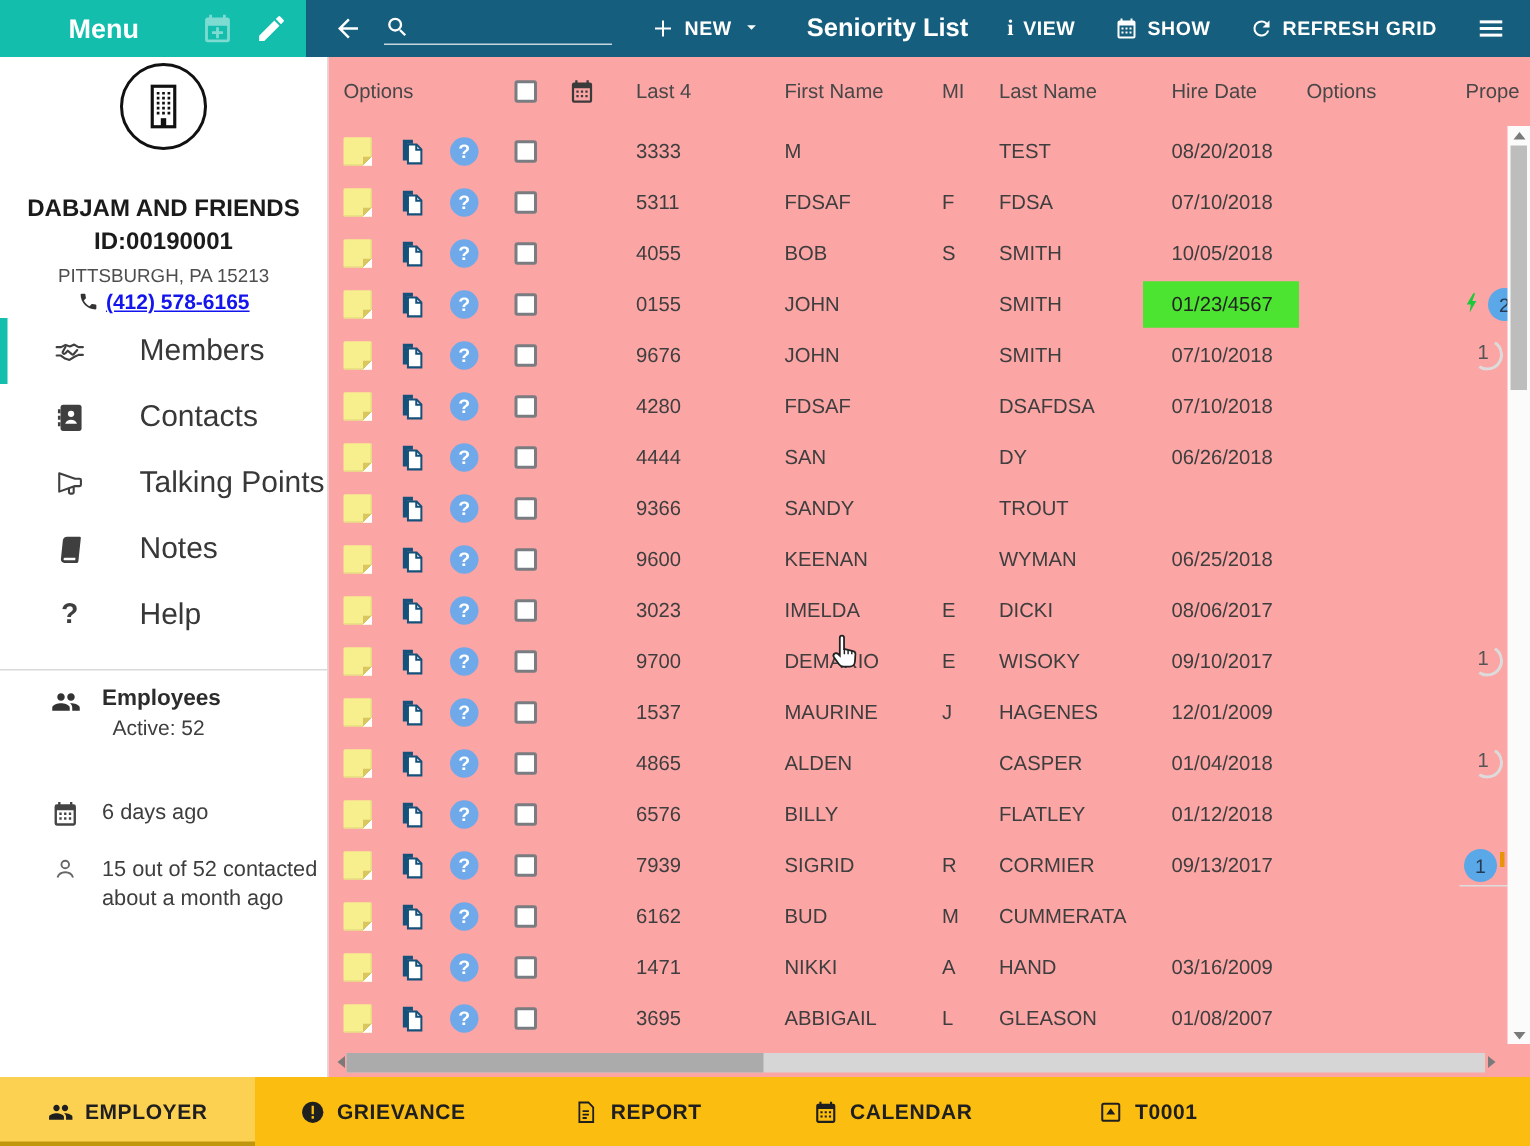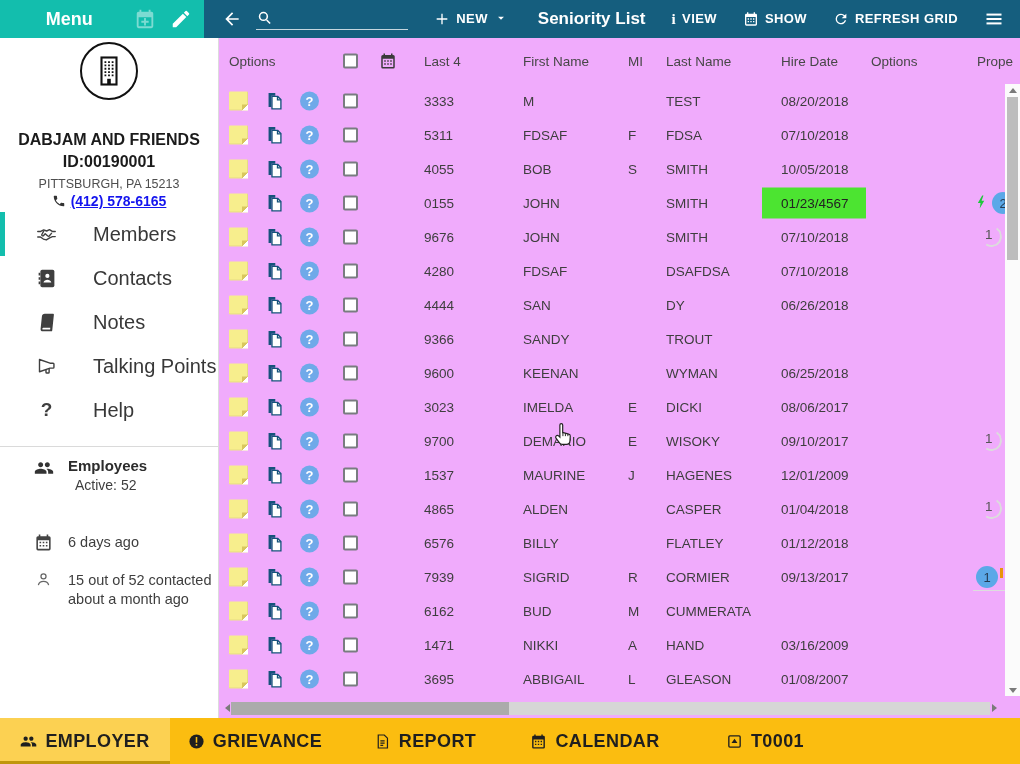--- a/index.html
+++ b/index.html
@@ -23,21 +23,21 @@
   .searchwrap{display:flex;align-items:flex-end;border-bottom:1px solid rgba(255,255,255,.75);width:152px;margin-left:14px;padding-bottom:3px;}
   .searchwrap input{background:transparent;border:0;outline:0;color:#fff;font-size:13px;width:120px;margin-left:6px;}
   .tb-btn{display:flex;align-items:flex-start;gap:6px;font-size:13px;font-weight:bold;letter-spacing:.4px;margin-left:26px;cursor:pointer;white-space:nowrap;}
   .tb-title{font-size:17px;font-weight:bold;margin-left:30px;white-space:nowrap;}
   .info-i{font-size:15px;font-weight:bold;font-family:"Liberation Serif",serif;}
   .burger{margin-left:26px;margin-right:6px;}
 
   
   .content{display:flex;height:680px;}
   .sidebar{width:219px;border-right:1px solid #DCDCDC;position:relative;background:#fff;}
-  .gridarea{flex:1;position:relative;background:#f0abfc;overflow:hidden;}
+  .gridarea{flex:1;position:relative;background:#fca5a5;overflow:hidden;}
 
   
   .logo{position:absolute;top:4px;left:50%;transform:translateX(-50%);width:58px;height:58px;border:2px solid #111;border-radius:50%;display:flex;align-items:center;justify-content:center;color:#111;}
   .logo svg{width:36px;height:36px;}
   .co-name{position:absolute;top:93px;width:100%;text-align:center;font-size:16px;font-weight:bold;color:#1b1b1b;}
   .co-id{position:absolute;top:115px;width:100%;text-align:center;font-size:16px;font-weight:bold;color:#1b1b1b;}
   .co-addr{position:absolute;top:139px;width:100%;text-align:center;font-size:12.5px;color:#4E4E4E;}
   .co-phone{position:absolute;top:155px;width:100%;text-align:right;font-size:14px;display:flex;justify-content:center;align-items:center;gap:5px;}
   .co-phone a{color:var(--link);font-weight:bold;}
   .co-phone .ph-ic{width:14px;height:14px;color:#333;}
@@ -97,21 +97,21 @@
   .hscroll{position:absolute;left:0;right:18px;bottom:3px;height:14px;display:flex;align-items:center;z-index:5;}
   .hscroll .arr{width:12px;display:flex;justify-content:center;cursor:pointer;}
   .htrack{flex:1;height:13px;background:#D6D6D6;position:relative;cursor:pointer;}
   .hthumb{position:absolute;left:0;top:0;height:13px;width:278px;background:#ABABAB;}
 
   
   .cursor{position:absolute;left:332px;top:383px;width:26px;height:28px;z-index:9;pointer-events:none;}
 
   
   .bottombar{height:46px;background:var(--amber);display:flex;}
-  .tab{width:170px;height:46px;display:flex;align-items:center;justify-content:center;gap:8px;font-size:18px;font-weight:bold;letter-spacing:.4px;color:#1F1F1F;cursor:pointer;position:relative;}
+  .tab{width:170px;height:46px;display:flex;align-items:center;justify-content:center;gap:8px;font-size:14px;font-weight:bold;letter-spacing:.4px;color:#1F1F1F;cursor:pointer;position:relative;}
   .tab.active{background:var(--activeTab);}
   .tab.active::after{content:"";position:absolute;left:0;bottom:0;width:100%;height:3px;background:#C0960C;}
   .tab-icon{width:17px;height:17px;display:flex;align-items:center;justify-content:center;}
   .tab-icon svg{width:17px;height:17px;}
 </style>
 </head>
 <body>
 
 <div class="top">
   <div class="menubar">
@@ -223,34 +223,34 @@
               <path fill="currentColor" d="M19 2H7a2 2 0 0 0-2 2v16a2 2 0 0 0 2 2h12a2 2 0 0 0 2-2V4a2 2 0 0 0-2-2z"></path>
               <path fill="currentColor" d="M3 5.5h2v3H3zm0 5h2v3H3zm0 5h2v3H3z"></path>
               <circle cx="13" cy="9" r="2.4" fill="#fff"></circle>
               <path d="M8.5 16.5c.6-2 2.5-3 4.5-3s3.9 1 4.5 3z" fill="#fff"></path>
             </svg>
           </span>
     <span class="nav-label">Contacts</span>
   </div>
         <div class="nav-item">
     <span class="nav-icon">
-            <svg viewBox="0 0 24 24" fill="currentColor" style="transform:skewX(-6deg)">
-              <path d="M18.5 2H9a3 3 0 0 0-3 3v14a3 3 0 0 0 3 3h9.5a1 1 0 0 0 1-1V3a1 1 0 0 0-1-1zM17 20H9a1 1 0 0 1 0-2h8v2z"></path>
-            </svg>
-          </span>
-    <span class="nav-label">Notes</span>
-  </div>
-        <div class="nav-item">
-    <span class="nav-icon">
             <svg viewBox="0 0 24 24" fill="none" stroke="currentColor" stroke-width="1.6" stroke-linejoin="round" style="transform:scaleX(-1)">
               <path d="M20 4 8 8.2H4.5a1 1 0 0 0-1 1v3.6a1 1 0 0 0 1 1H8L20 18V4z"></path>
               <path d="M9 14.2v4.3a1 1 0 0 0 1 1h1.6a1 1 0 0 0 1-1v-3.4"></path>
             </svg>
           </span>
     <span class="nav-label">Talking Points</span>
+  </div>
+        <div class="nav-item">
+    <span class="nav-icon">
+            <svg viewBox="0 0 24 24" fill="currentColor" style="transform:skewX(-6deg)">
+              <path d="M18.5 2H9a3 3 0 0 0-3 3v14a3 3 0 0 0 3 3h9.5a1 1 0 0 0 1-1V3a1 1 0 0 0-1-1zM17 20H9a1 1 0 0 1 0-2h8v2z"></path>
+            </svg>
+          </span>
+    <span class="nav-label">Notes</span>
   </div>
         <div class="nav-item">
     <span class="nav-icon">
             <span style="font-size:19px;font-weight:bold;color:#3F3F3F">?</span>
           </span>
     <span class="nav-label">Help</span>
   </div>
       </div>
     <div class="sb-divider"></div>
     <span class="emp-ic">

